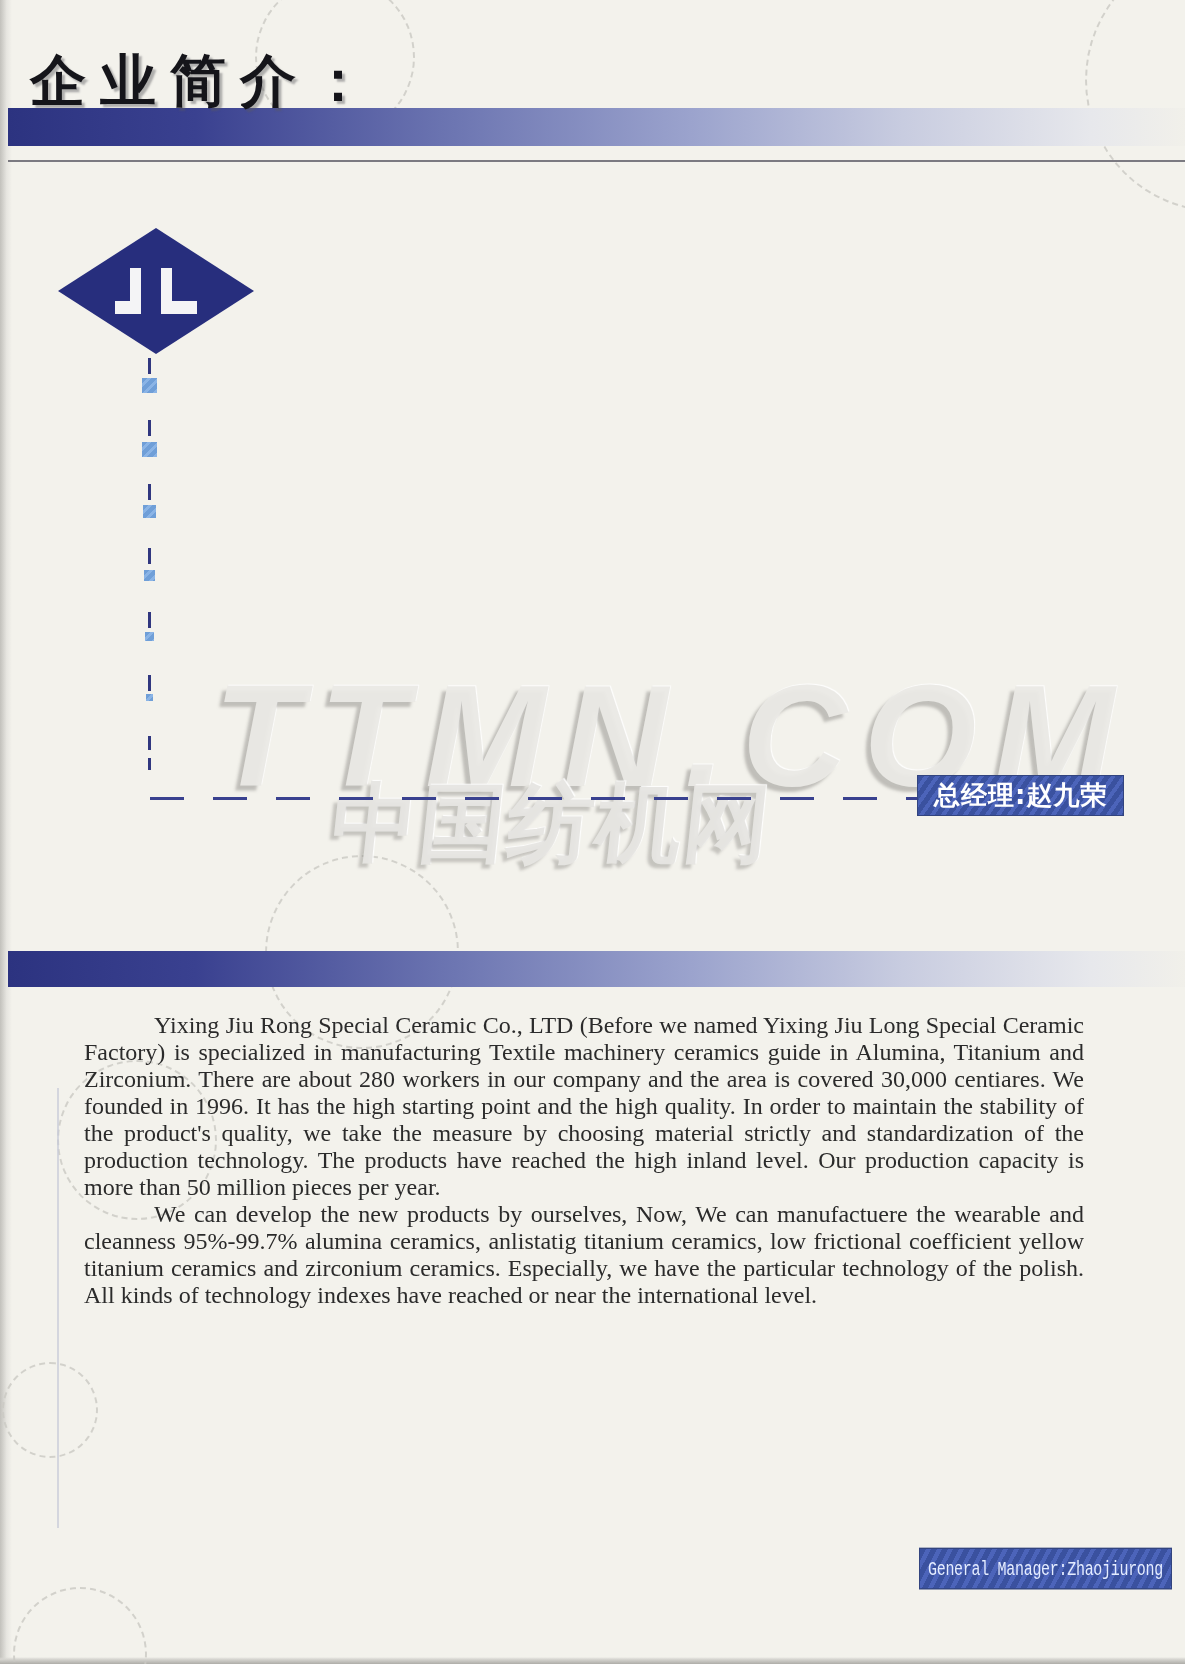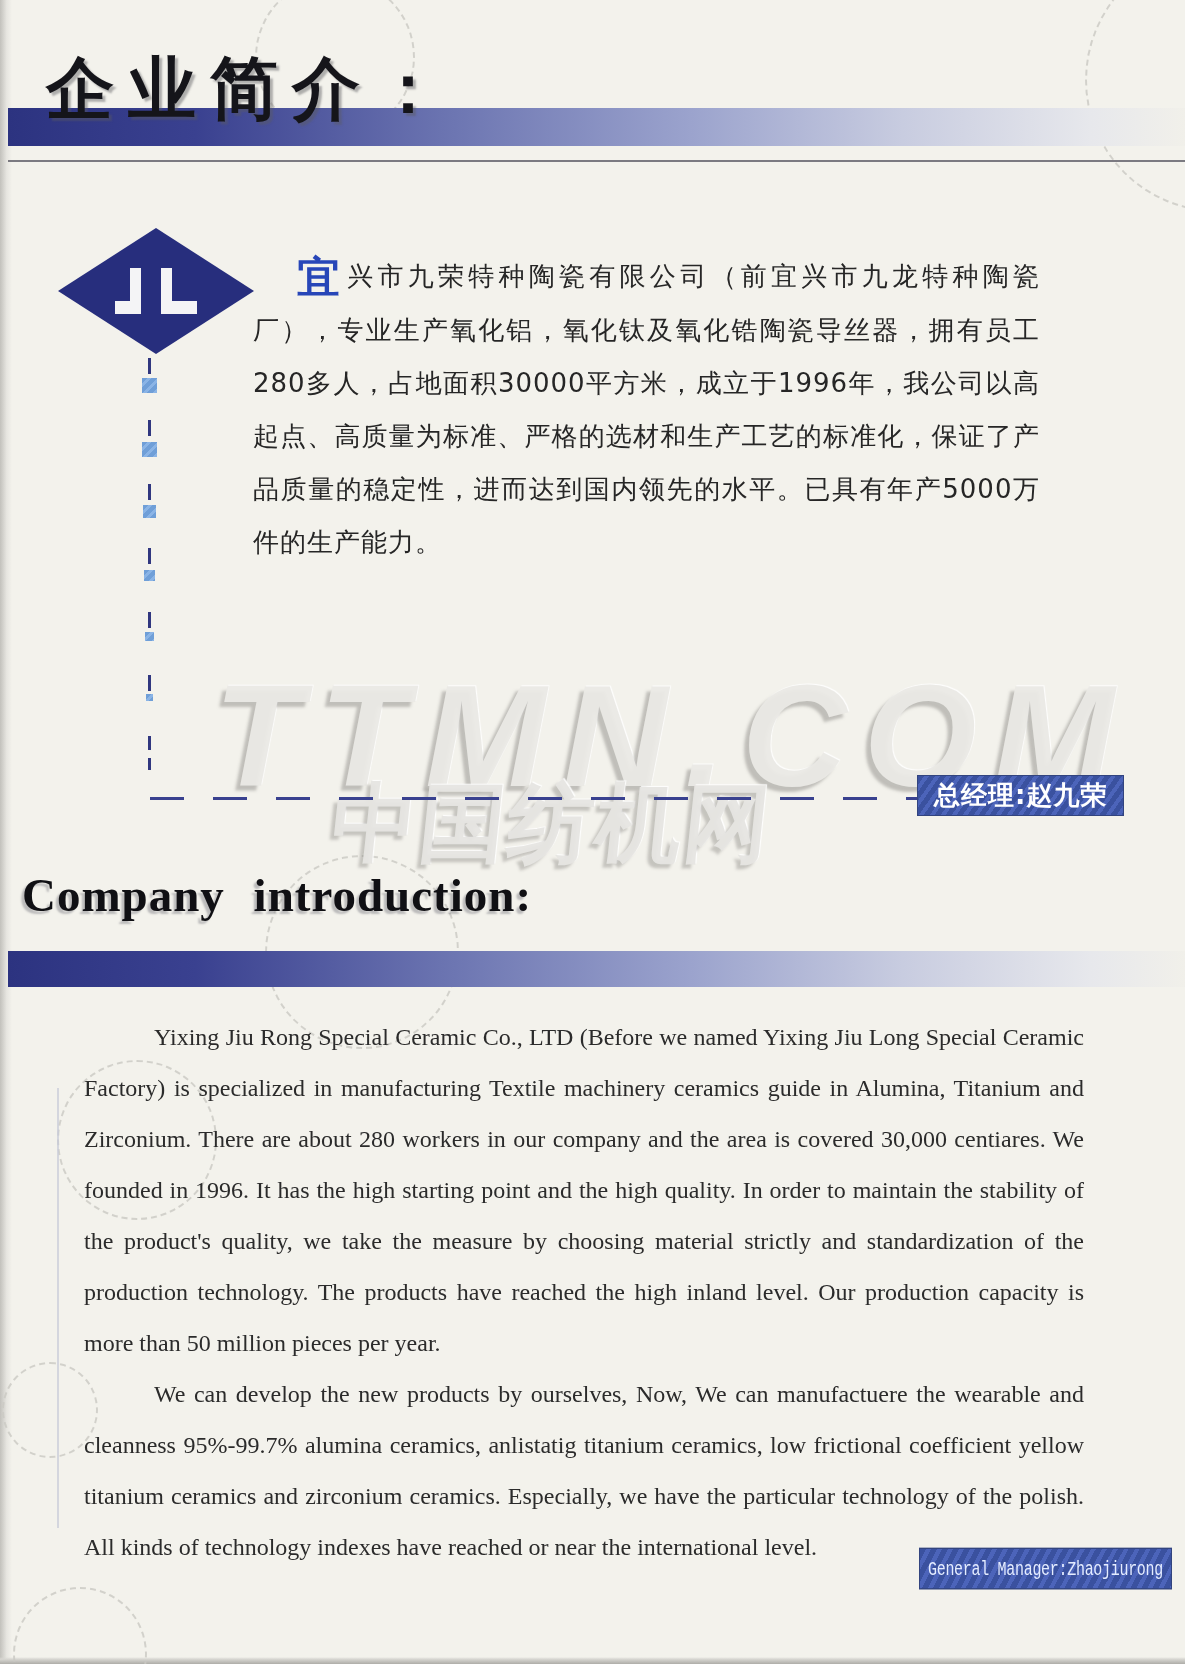--- a/index.html
+++ b/index.html
@@ -14,22 +14,22 @@
   .edge-bottom{position:absolute;left:0;bottom:0;width:100%;height:7px;
     background:linear-gradient(0deg,#aeada8,#d8d7d2 70%,rgba(216,215,210,0));z-index:0;}
   
   .circ{position:absolute;border:2px dashed #cbcac4;border-radius:50%;z-index:0;opacity:.8;}
   
   .bar{position:absolute;left:8px;right:0;height:38px;z-index:2;
     background:linear-gradient(90deg,#2c3380 0%,#3a4190 16%,#6d76b2 38%,#9ba3cd 58%,#c8cce0 76%,#e7e8ec 92%,#f1f0ea 100%);}
   .rule-thin{position:absolute;left:8px;right:0;height:2px;background:#53525e;opacity:.75;z-index:2;}
   
   .title-cn{position:absolute;left:30px;top:44px;z-index:3;
-    font-size:68px;font-weight:bold;color:#15151a;letter-spacing:14px;
-    text-shadow:3px 3px 2px rgba(90,90,95,.45);margin-left:16px;}
+    font-size:56px;font-weight:bold;color:#15151a;letter-spacing:14px;
+    text-shadow:3px 3px 2px rgba(90,90,95,.45);}
   
   .logo{position:absolute;left:58px;top:228px;z-index:2;}
   
   .conn-line{position:absolute;left:148px;width:3px;background:#30377f;z-index:2;}
   .conn-sq{position:absolute;z-index:2;
     background:repeating-linear-gradient(135deg,#6f9fd8 0 4px,#8ab4e6 4px 7px);}
   
   .cn-block{position:absolute;left:253px;top:250px;width:787px;z-index:2;}
   .cn-para{margin:0;font-size:26px;line-height:53px;color:#262626;
     text-align:justify;text-indent:44px;letter-spacing:1px;}
@@ -56,21 +56,21 @@
     color:rgba(230,229,225,.95);transform:skewX(-6deg);
     text-shadow:-4px 4px 3px rgba(142,140,136,.45),1px -1px 1px rgba(255,255,255,.9);}
   
   .title-en{position:absolute;left:22px;top:868px;z-index:3;
     font-family:"Liberation Serif","DejaVu Serif",serif;font-size:47px;font-weight:bold;
     color:#101014;word-spacing:16px;letter-spacing:1px;
     text-shadow:-3px 3px 2px rgba(105,105,115,.4);}
   
   .en-block{position:absolute;left:84px;top:1012px;width:1000px;z-index:2;}
   .en-para{margin:0;font-family:"Liberation Serif","DejaVu Serif",serif;
-    font-size:24px;line-height:51px;color:#2b2b2b;text-align:justify;text-indent:70px;}
+    font-size:24px;line-height:27px;color:#2b2b2b;text-align:justify;text-indent:70px;}
   .v-accent{position:absolute;left:57px;top:1088px;width:2px;height:440px;
     background:#c6cad8;opacity:.7;z-index:1;}
 </style>
 </head>
 <body>
 
 <div class="page">
 
   <div class="edge-left"></div>
   <div class="edge-bottom"></div>
@@ -107,27 +107,25 @@
   <div class="conn-line" style="top:548px;height:16px;"></div>
   <div class="conn-sq" style="left:144px;top:570px;width:11px;height:11px;"></div>
   <div class="conn-line" style="top:612px;height:16px;"></div>
   <div class="conn-sq" style="left:145px;top:632px;width:9px;height:9px;"></div>
   <div class="conn-line" style="top:675px;height:16px;"></div>
   <div class="conn-sq" style="left:146px;top:694px;width:7px;height:7px;"></div>
   <div class="conn-line" style="top:736px;height:14px;"></div>
   <div class="conn-line" style="top:758px;height:12px;"></div>
 
   <div class="cn-block">
-    <p class="cn-para"><span class="dropcap">宜</span><span>兴市九荣特种陶瓷有限公司（前宜兴市九龙特种陶瓷厂），专业生产氧化铝，氧化钛及氧化锆陶瓷导丝器，拥有员工280多人，占地面积30000平方米，成立于1996年，我公司以高起点、高质量为标准、严格的选材和生产工艺的标准化，保证了产品质量的稳定性，进而达到国内领先的水平。已具有年产5000万件的生产能力。</span></p>
   </div>
 
   <div class="dash-rule"></div>
   <div class="badge badge-cn">总经理:赵九荣</div>
 
-  <div class="title-en">Company introduction:</div>
   <div class="bar" style="top:951px;height:36px;"></div>
 
   <div class="en-block">
     <p class="en-para">Yixing Jiu Rong Special Ceramic Co., LTD (Before we named Yixing Jiu Long Special Ceramic Factory) is specialized in manufacturing Textile machinery ceramics guide in Alumina, Titanium and Zirconium. There are about 280 workers in our company and the area is covered 30,000 centiares. We founded in 1996. It has the high starting point and the high quality. In order to maintain the stability of the product's quality, we take the measure by choosing material strictly and standardization of the production technology. The products have reached the high inland level. Our production capacity is more than 50 million pieces per year.</p>
     <p class="en-para">We can develop the new products by ourselves, Now, We can manufactuere the wearable and cleanness 95%-99.7% alumina ceramics, anlistatig titanium ceramics, low frictional coefficient yellow titanium ceramics and zirconium ceramics. Especially, we have the particular technology of the polish. All kinds of technology indexes have reached or near the international level.</p>
   </div>
 
   <div class="badge badge-en">General Manager:Zhaojiurong</div>
 
 </div>

